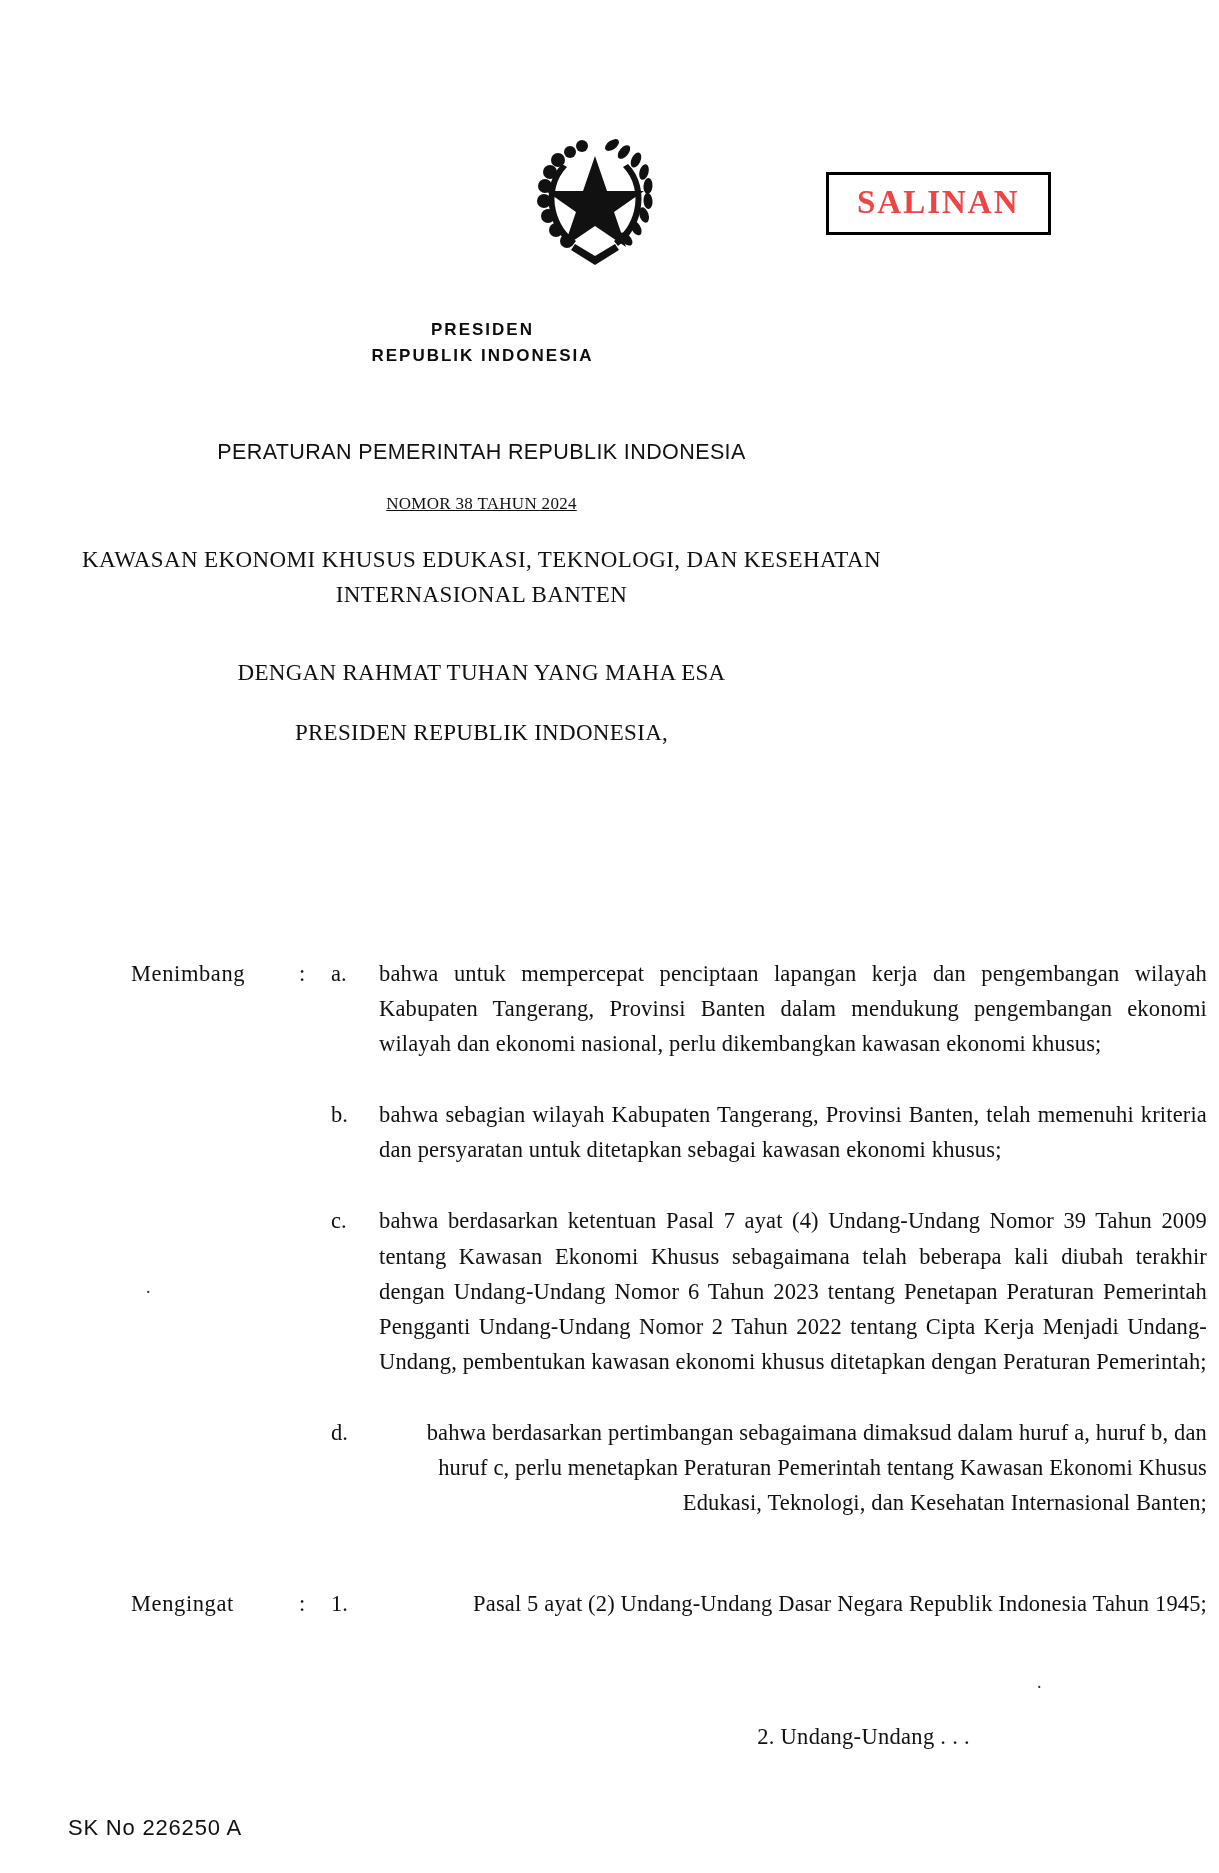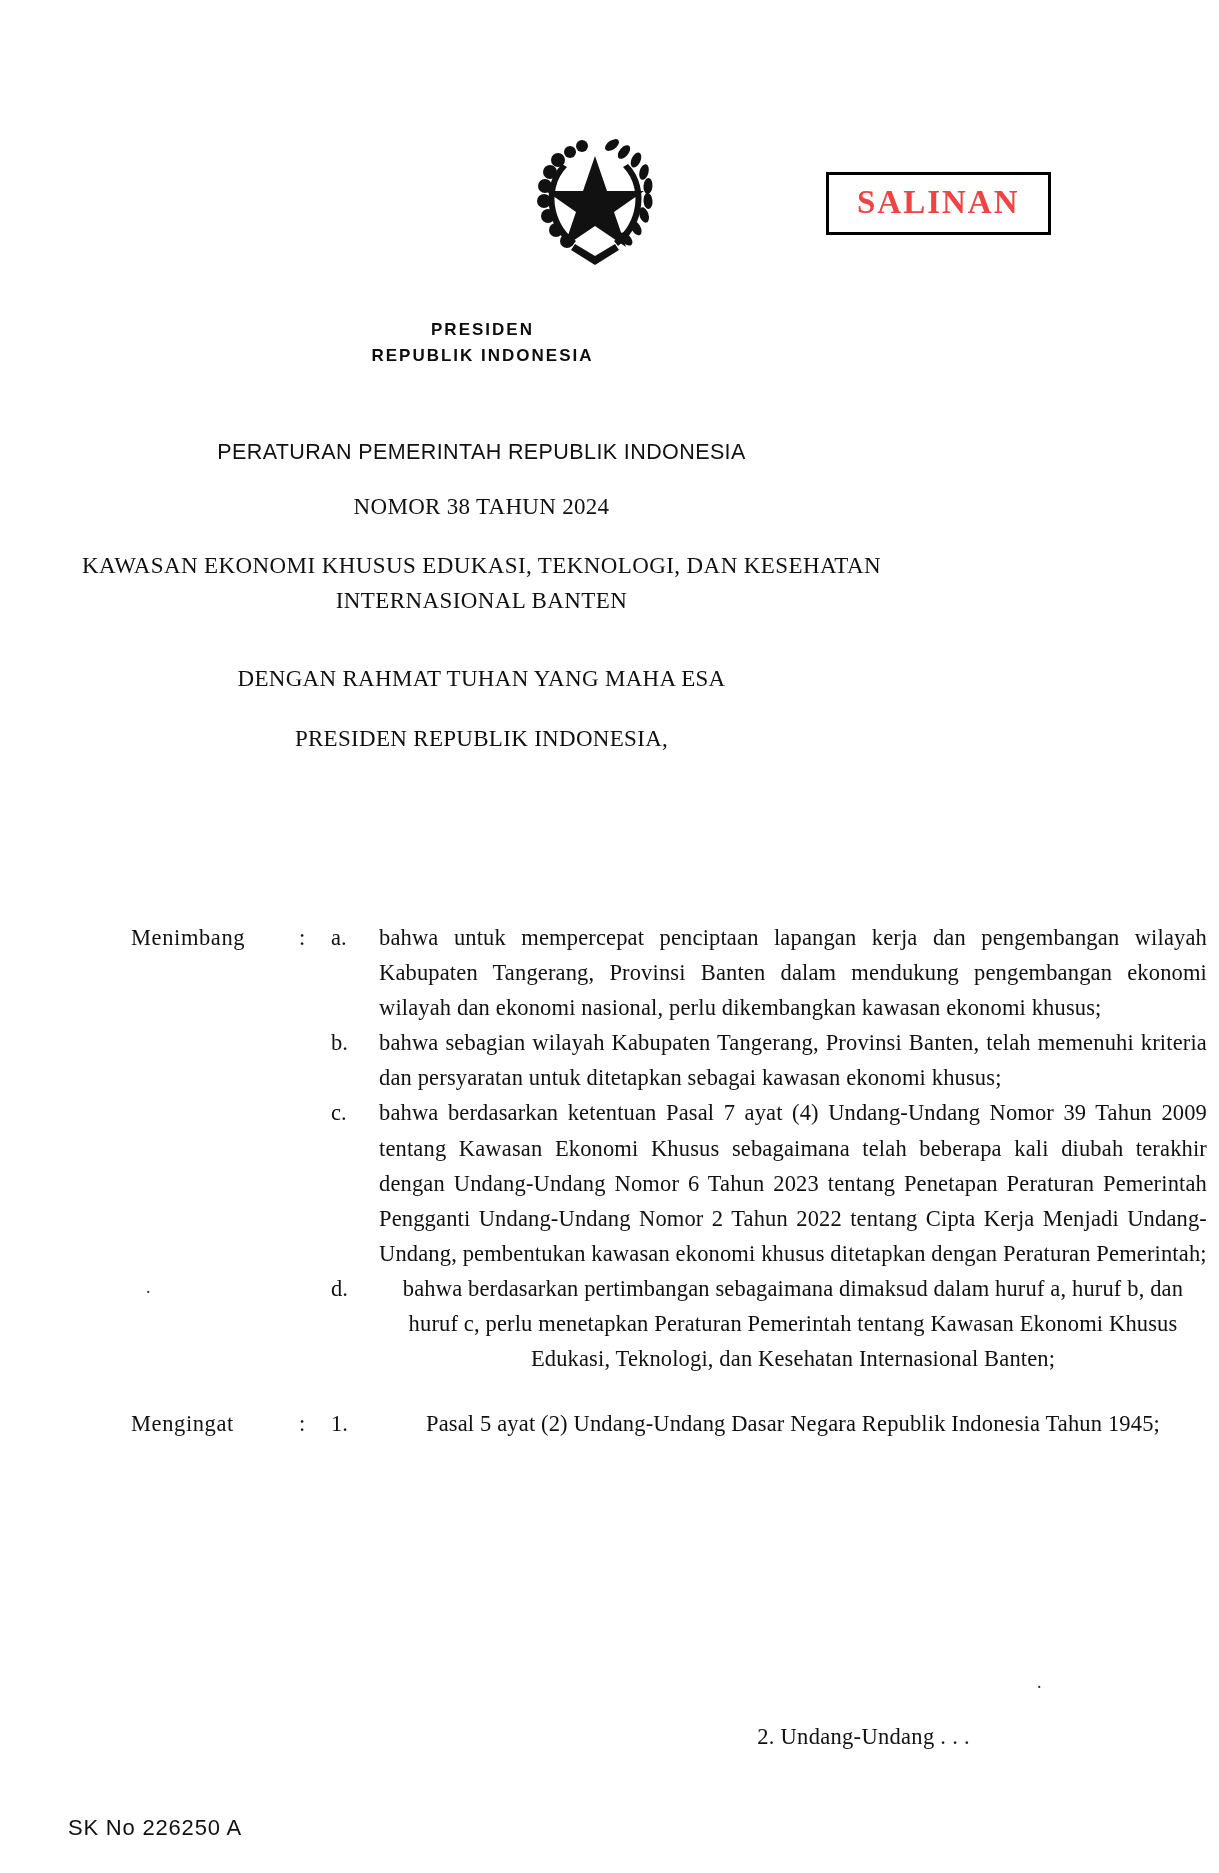--- a/index.html
+++ b/index.html
@@ -77,22 +77,23 @@
   }
   .title-line {
     font-family: "Liberation Sans", sans-serif;
     font-size: 21.5px;
     letter-spacing: 0.4px;
     color: #111;
     margin-bottom: 29px;
   }
   .title-line.serifish {
     font-family: "Liberation Serif", serif;
-    font-size: 23px;
+    font-size: 17px;
     letter-spacing: 0.3px;
+    text-decoration: underline;
   }
   .title-sub {
     font-family: "Liberation Serif", serif;
     font-size: 23px;
     letter-spacing: 0.4px;
     line-height: 1.45;
     margin-bottom: 28px;
   }
   .title-gap { height: 20px; }
 
@@ -109,41 +110,42 @@
     top: 920px;
     left: 0;
     width: 1219px;
   }
   .clause-row {
     display: flex;
     width: 1076px;
     margin-left: 131px;
     font-size: 22.5px;
     line-height: 1.56;
+    margin-top: 36px;
   }
   .clause-label {
     width: 168px;
     flex: 0 0 168px;
     letter-spacing: 0.6px;
   }
   .clause-colon {
     width: 32px;
     flex: 0 0 32px;
   }
   .clause-marker {
     width: 48px;
     flex: 0 0 48px;
   }
   .clause-text {
     flex: 1 1 auto;
     text-align: justify;
     text-justify: inter-word;
     letter-spacing: 0.15px;
   }
-  .clause-text.nojust { text-align: center; }
+  .clause-text.nojust { text-align: right; }
   .spacer-md { height: 30px; }
 
   
   .continuation {
     position: absolute;
     top: 1724px;
     left: 0;
     width: 1086px;
     text-align: right;
     padding-right: 116px;

